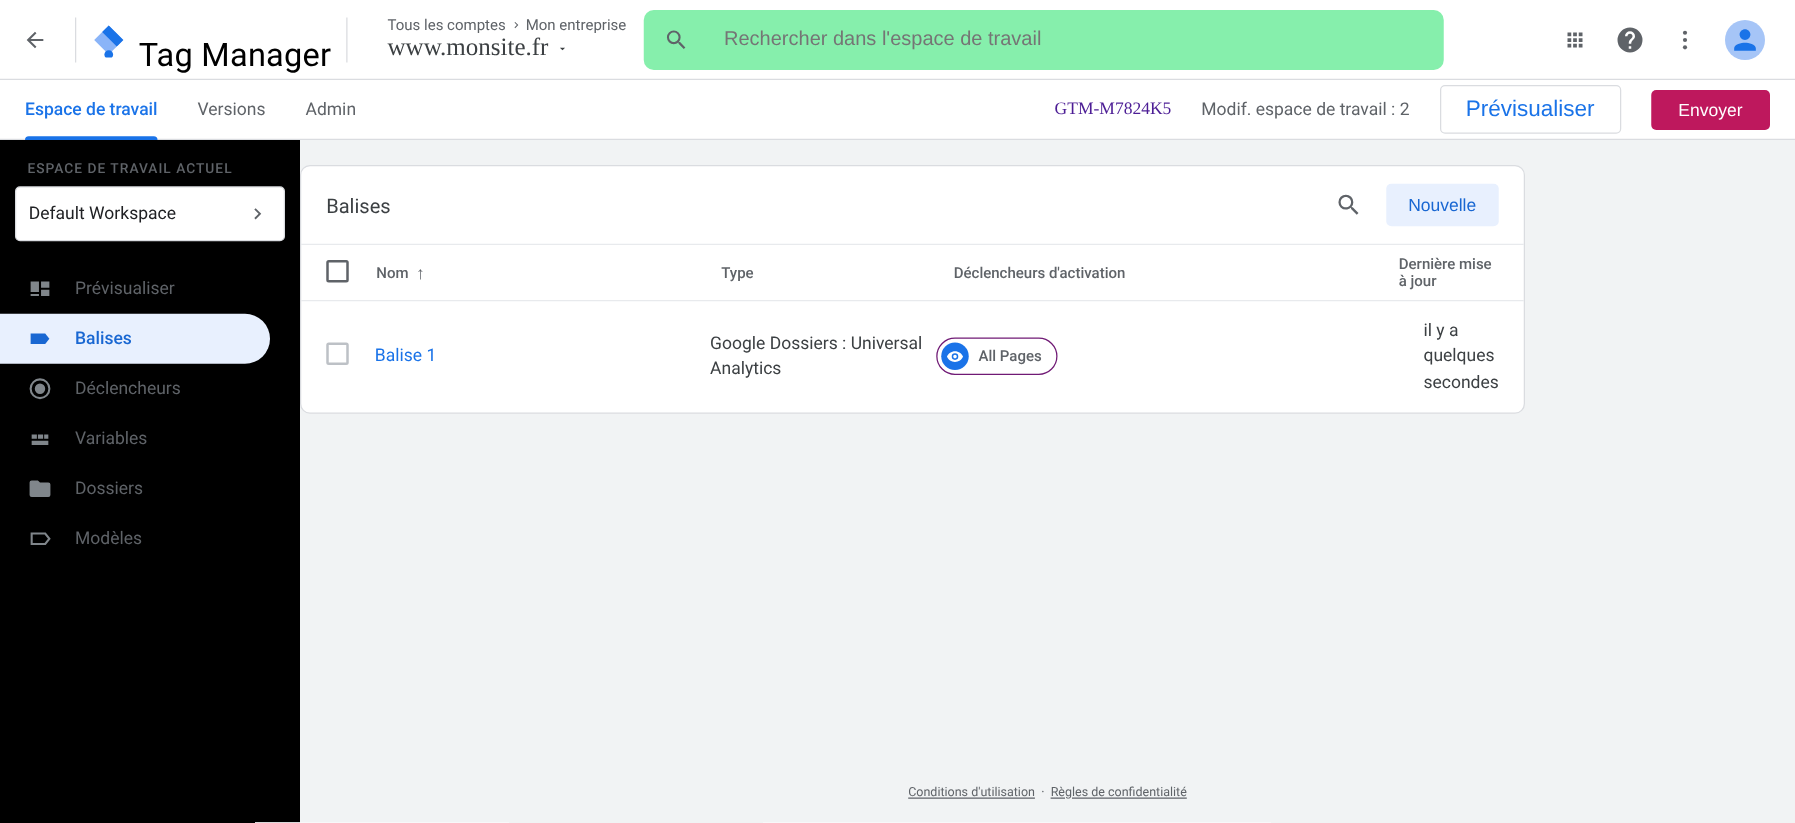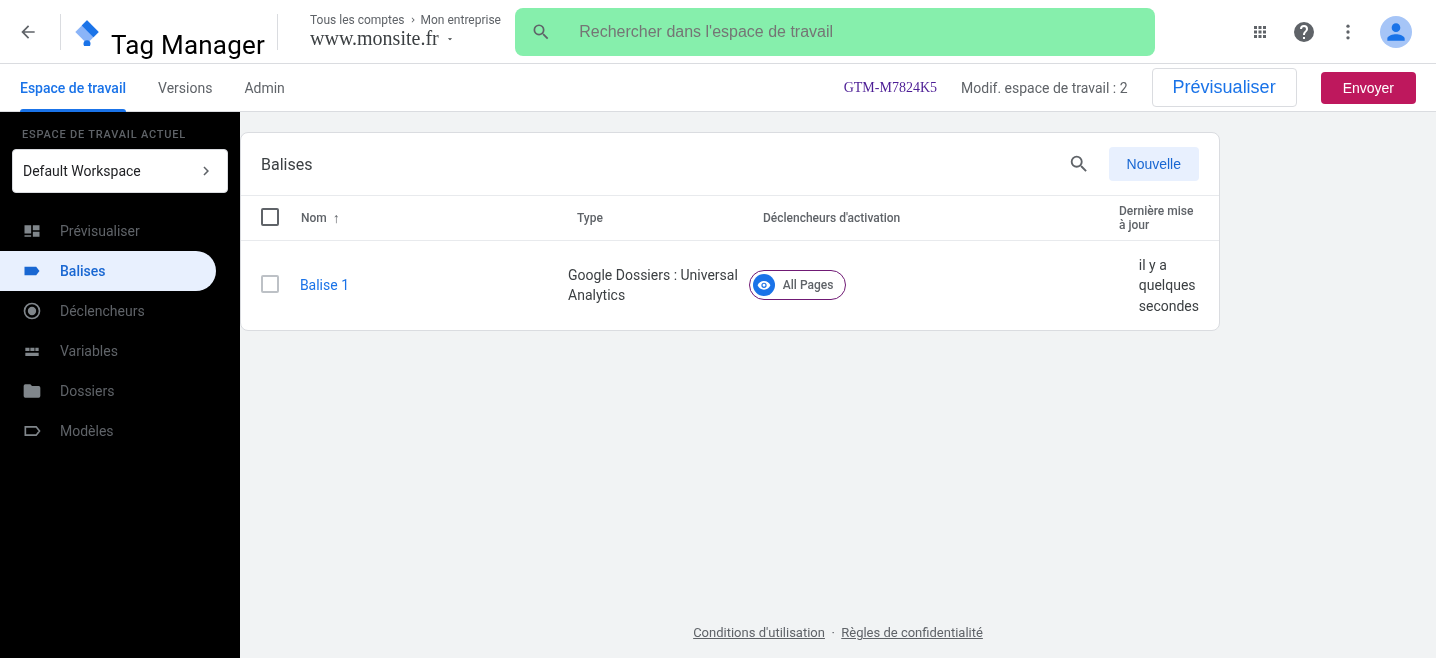--- a/index.html
+++ b/index.html
@@ -128,21 +128,21 @@
 .chip{
   display:inline-flex; align-items:center; gap:8px;
   border:1px solid #701a75; border-radius:16px; padding:3px 12px 3px 3px;
   font-size:12px; color:#5f6368; font-weight:500;
 }
 .chip-icon{
   width:22px; height:22px; background:#1a73e8; border-radius:50%;
   display:flex; align-items:center; justify-content:center; color:#fff;
 }
 .footer{
-  margin-top:auto; text-align:center; padding: 14px 0 18px; font-size:13px; color:#5f6368;
+  margin-top:auto; text-align:center; padding: 14px 0 18px; font-size:10px; color:#5f6368;
 }
 .footer a{ color:#5f6368; text-decoration:underline; cursor:pointer;}
 .sort-arrow{ font-size:14px; color:#5f6368;}
 </style>
 </head>
 <body>
 
 <div class="header">
   <div class="back-btn">
     <svg width="20" height="20" viewBox="0 0 24 24" fill="#5f6368">

